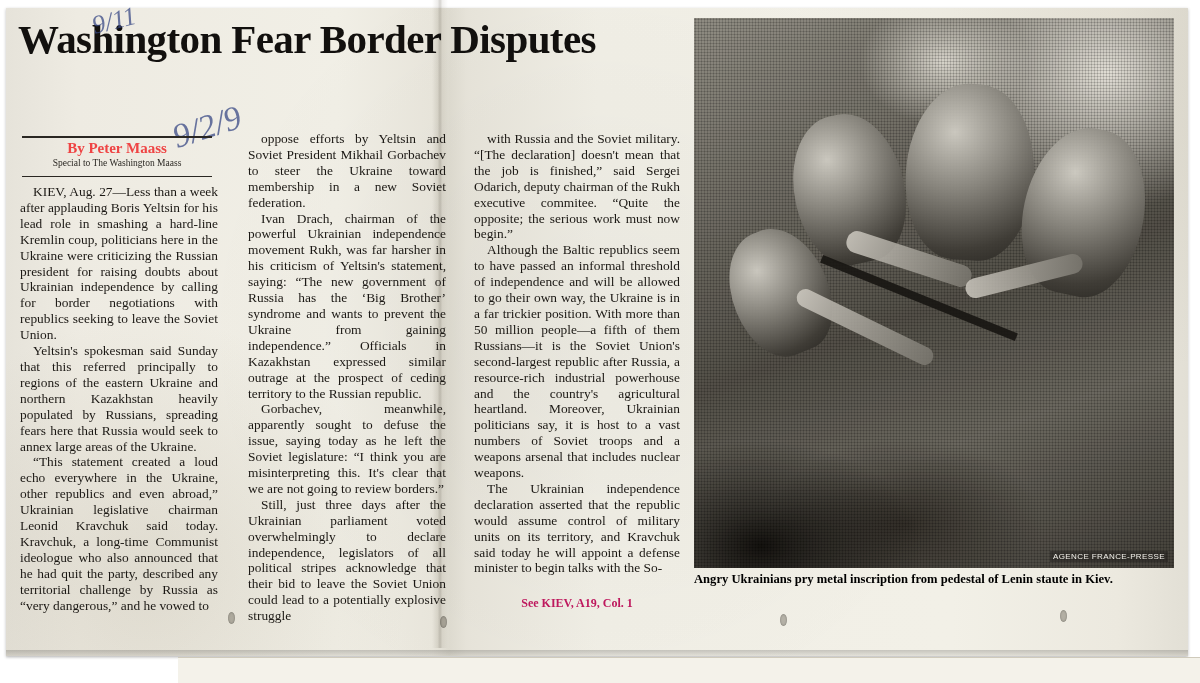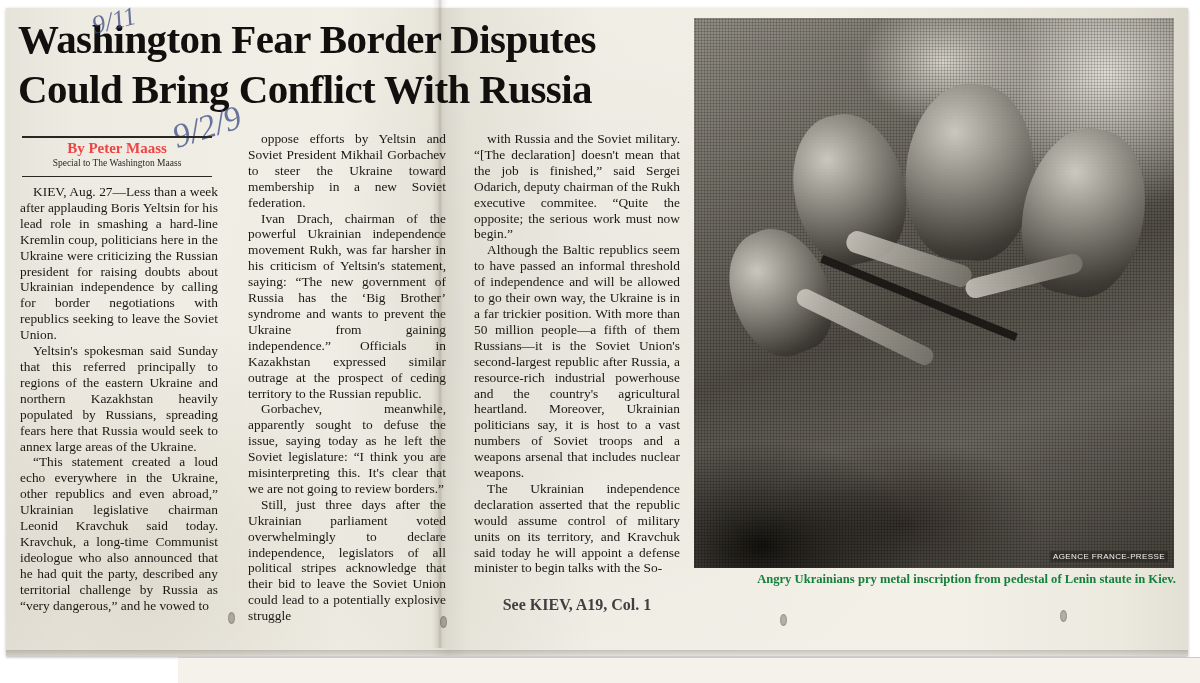--- a/index.html
+++ b/index.html
@@ -174,22 +174,22 @@
   #col3 { left: 474px; top: 131px; width: 206px; }
 
   .jumpline {
     position: absolute;
     left: 474px;
     top: 596px;
     width: 206px;
     text-align: center;
     font-family: "Liberation Serif", serif;
     font-weight: bold;
-    font-size: 16px;
-    color: #404040;
+    font-size: 12px;
+    color: #be185d;
   }
 
   
   .photo-wrap {
     position: absolute;
     left: 694px;
     top: 18px;
     width: 480px;
     height: 550px;
     overflow: hidden;
@@ -265,22 +265,22 @@
   }
   .caption {
     position: absolute;
     left: 694px;
     top: 572px;
     width: 482px;
     font-family: "Liberation Serif", serif;
     font-weight: bold;
     font-size: 12.6px;
     line-height: 15px;
-    color: #15803d;
-    text-align: right;
+    color: #000000;
+    text-align: left;
   }
 
   
   .mark {
     position: absolute;
     width: 7px; height: 12px;
     border-radius: 50%;
     background: rgba(70,64,50,0.35);
     box-shadow: inset 0 0 2px rgba(0,0,0,0.4);
   }
@@ -294,21 +294,20 @@
 
 <div id="scan">
 
   <div class="clipping"></div>
   <div class="fold" id="fold-main"></div>
   <div class="bottom-edge"></div>
   <div class="second-sheet"></div>
 
   <div class="headline">
     <span>Washington Fear Border Disputes</span>
-    <span class="l2">Could Bring Conflict With Russia</span>
   </div>
 
   <div class="scribble" id="scribble-1">9/11</div>
   <div class="scribble" id="scribble-2">9/2/9</div>
 
   <div class="byline-rule" id="byline-rule-top"></div>
   <div class="byline">
     <div class="author">By Peter Maass</div>
     <div class="credit">Special to The Washington Maass</div>
   </div>

